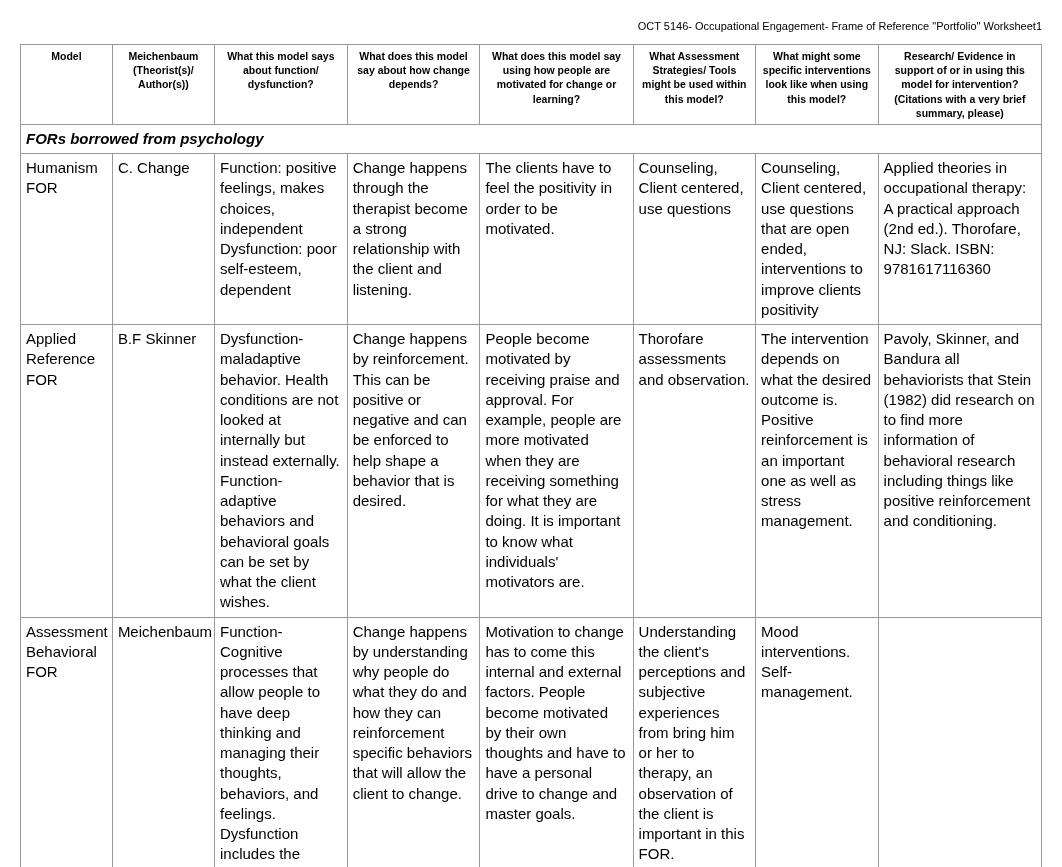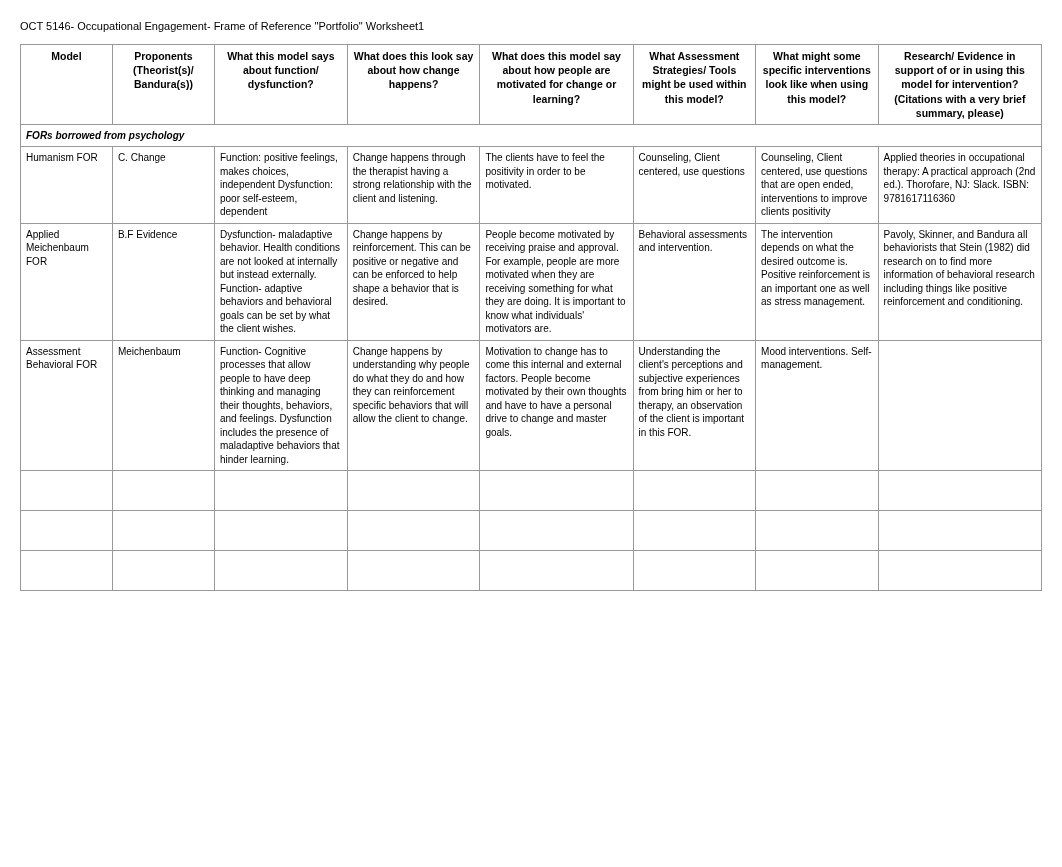--- a/index.html
+++ b/index.html
@@ -5,34 +5,34 @@
     * { box-sizing: border-box; margin: 0; padding: 0; }
     body {
       font-family: Arial, sans-serif;
       font-size: 11px;
       background: #fff;
       color: #000;
       padding: 20px;
     }
     .page-header {
       display: flex;
-      justify-content: flex-start;
+      justify-content: flex-end;
       align-items: center;
       margin-bottom: 12px;
     }
     table {
       width: 100%;
       border-collapse: collapse;
       table-layout: fixed;
     }
     th, td {
       border: 1px solid #999;
       padding: 4px 5px;
       vertical-align: top;
-      font-size: 10px;
+      font-size: 15px;
       line-height: 1.35;
     }
     th {
       background: #fff;
       font-weight: bold;
       font-size: 10.5px;
       margin-left: 12px;
     }
     .section-header td {
       background: #fff;
@@ -68,50 +68,50 @@
       <col>
       <col>
       <col>
       <col>
       <col>
       <col>
   </colgroup>
   <thead>
     <tr>
       <th>Model</th>
-      <th>Proponents (Theorist(s)/ Bandura(s))</th>
+      <th>Meichenbaum (Theorist(s)/ Author(s))</th>
       <th>What this model says about function/ dysfunction?</th>
-      <th>What does this look say about how change happens?</th>
-      <th>What does this model say about how people are motivated for change or learning?</th>
+      <th>What does this model say about how change depends?</th>
+      <th>What does this model say using how people are motivated for change or learning?</th>
       <th>What Assessment Strategies/ Tools might be used within this model?</th>
       <th>What might some specific interventions look like when using this model?</th>
       <th>Research/ Evidence in support of or in using this model for intervention? (Citations with a very brief summary, please)</th>
     </tr>
   </thead>
   <tbody id="table-body">
   <tr class="section-header">
         <td colspan="8">FORs borrowed from psychology</td>
       </tr>
       <tr>
         <td>Humanism FOR</td>
         <td>C. Change</td>
         <td>Function: positive feelings, makes choices, independent Dysfunction: poor self-esteem, dependent</td>
-        <td>Change happens through the therapist having a strong relationship with the client and listening.</td>
+        <td>Change happens through the therapist become a strong relationship with the client and listening.</td>
         <td>The clients have to feel the positivity in order to be motivated.</td>
         <td>Counseling, Client centered, use questions</td>
         <td>Counseling, Client centered, use questions that are open ended, interventions to improve clients positivity</td>
         <td>Applied theories in occupational therapy: A practical approach (2nd ed.). Thorofare, NJ: Slack. ISBN: 9781617116360</td>
       </tr>
       <tr>
-        <td>Applied Meichenbaum FOR</td>
-        <td>B.F Evidence</td>
+        <td>Applied Reference FOR</td>
+        <td>B.F Skinner</td>
         <td>Dysfunction- maladaptive behavior. Health conditions are not looked at internally but instead externally. Function- adaptive behaviors and behavioral goals can be set by what the client wishes.</td>
         <td>Change happens by reinforcement. This can be positive or negative and can be enforced to help shape a behavior that is desired.</td>
         <td>People become motivated by receiving praise and approval. For example, people are more motivated when they are receiving something for what they are doing. It is important to know what individuals' motivators are.</td>
-        <td>Behavioral assessments and intervention.</td>
+        <td>Thorofare assessments and observation.</td>
         <td>The intervention depends on what the desired outcome is. Positive reinforcement is an important one as well as stress management.</td>
         <td>Pavoly, Skinner, and Bandura all behaviorists that Stein (1982) did research on to find more information of behavioral research including things like positive reinforcement and conditioning.</td>
       </tr>
       <tr>
         <td>Assessment Behavioral FOR</td>
         <td>Meichenbaum</td>
         <td>Function- Cognitive processes that allow people to have deep thinking and managing their thoughts, behaviors, and feelings. Dysfunction includes the presence of maladaptive behaviors that hinder learning.</td>
         <td>Change happens by understanding why people do what they do and how they can reinforcement specific behaviors that will allow the client to change.</td>
         <td>Motivation to change has to come this internal and external factors. People become motivated by their own thoughts and have to have a personal drive to change and master goals.</td>
         <td>Understanding the client's perceptions and subjective experiences from bring him or her to therapy, an observation of the client is important in this FOR.</td>

